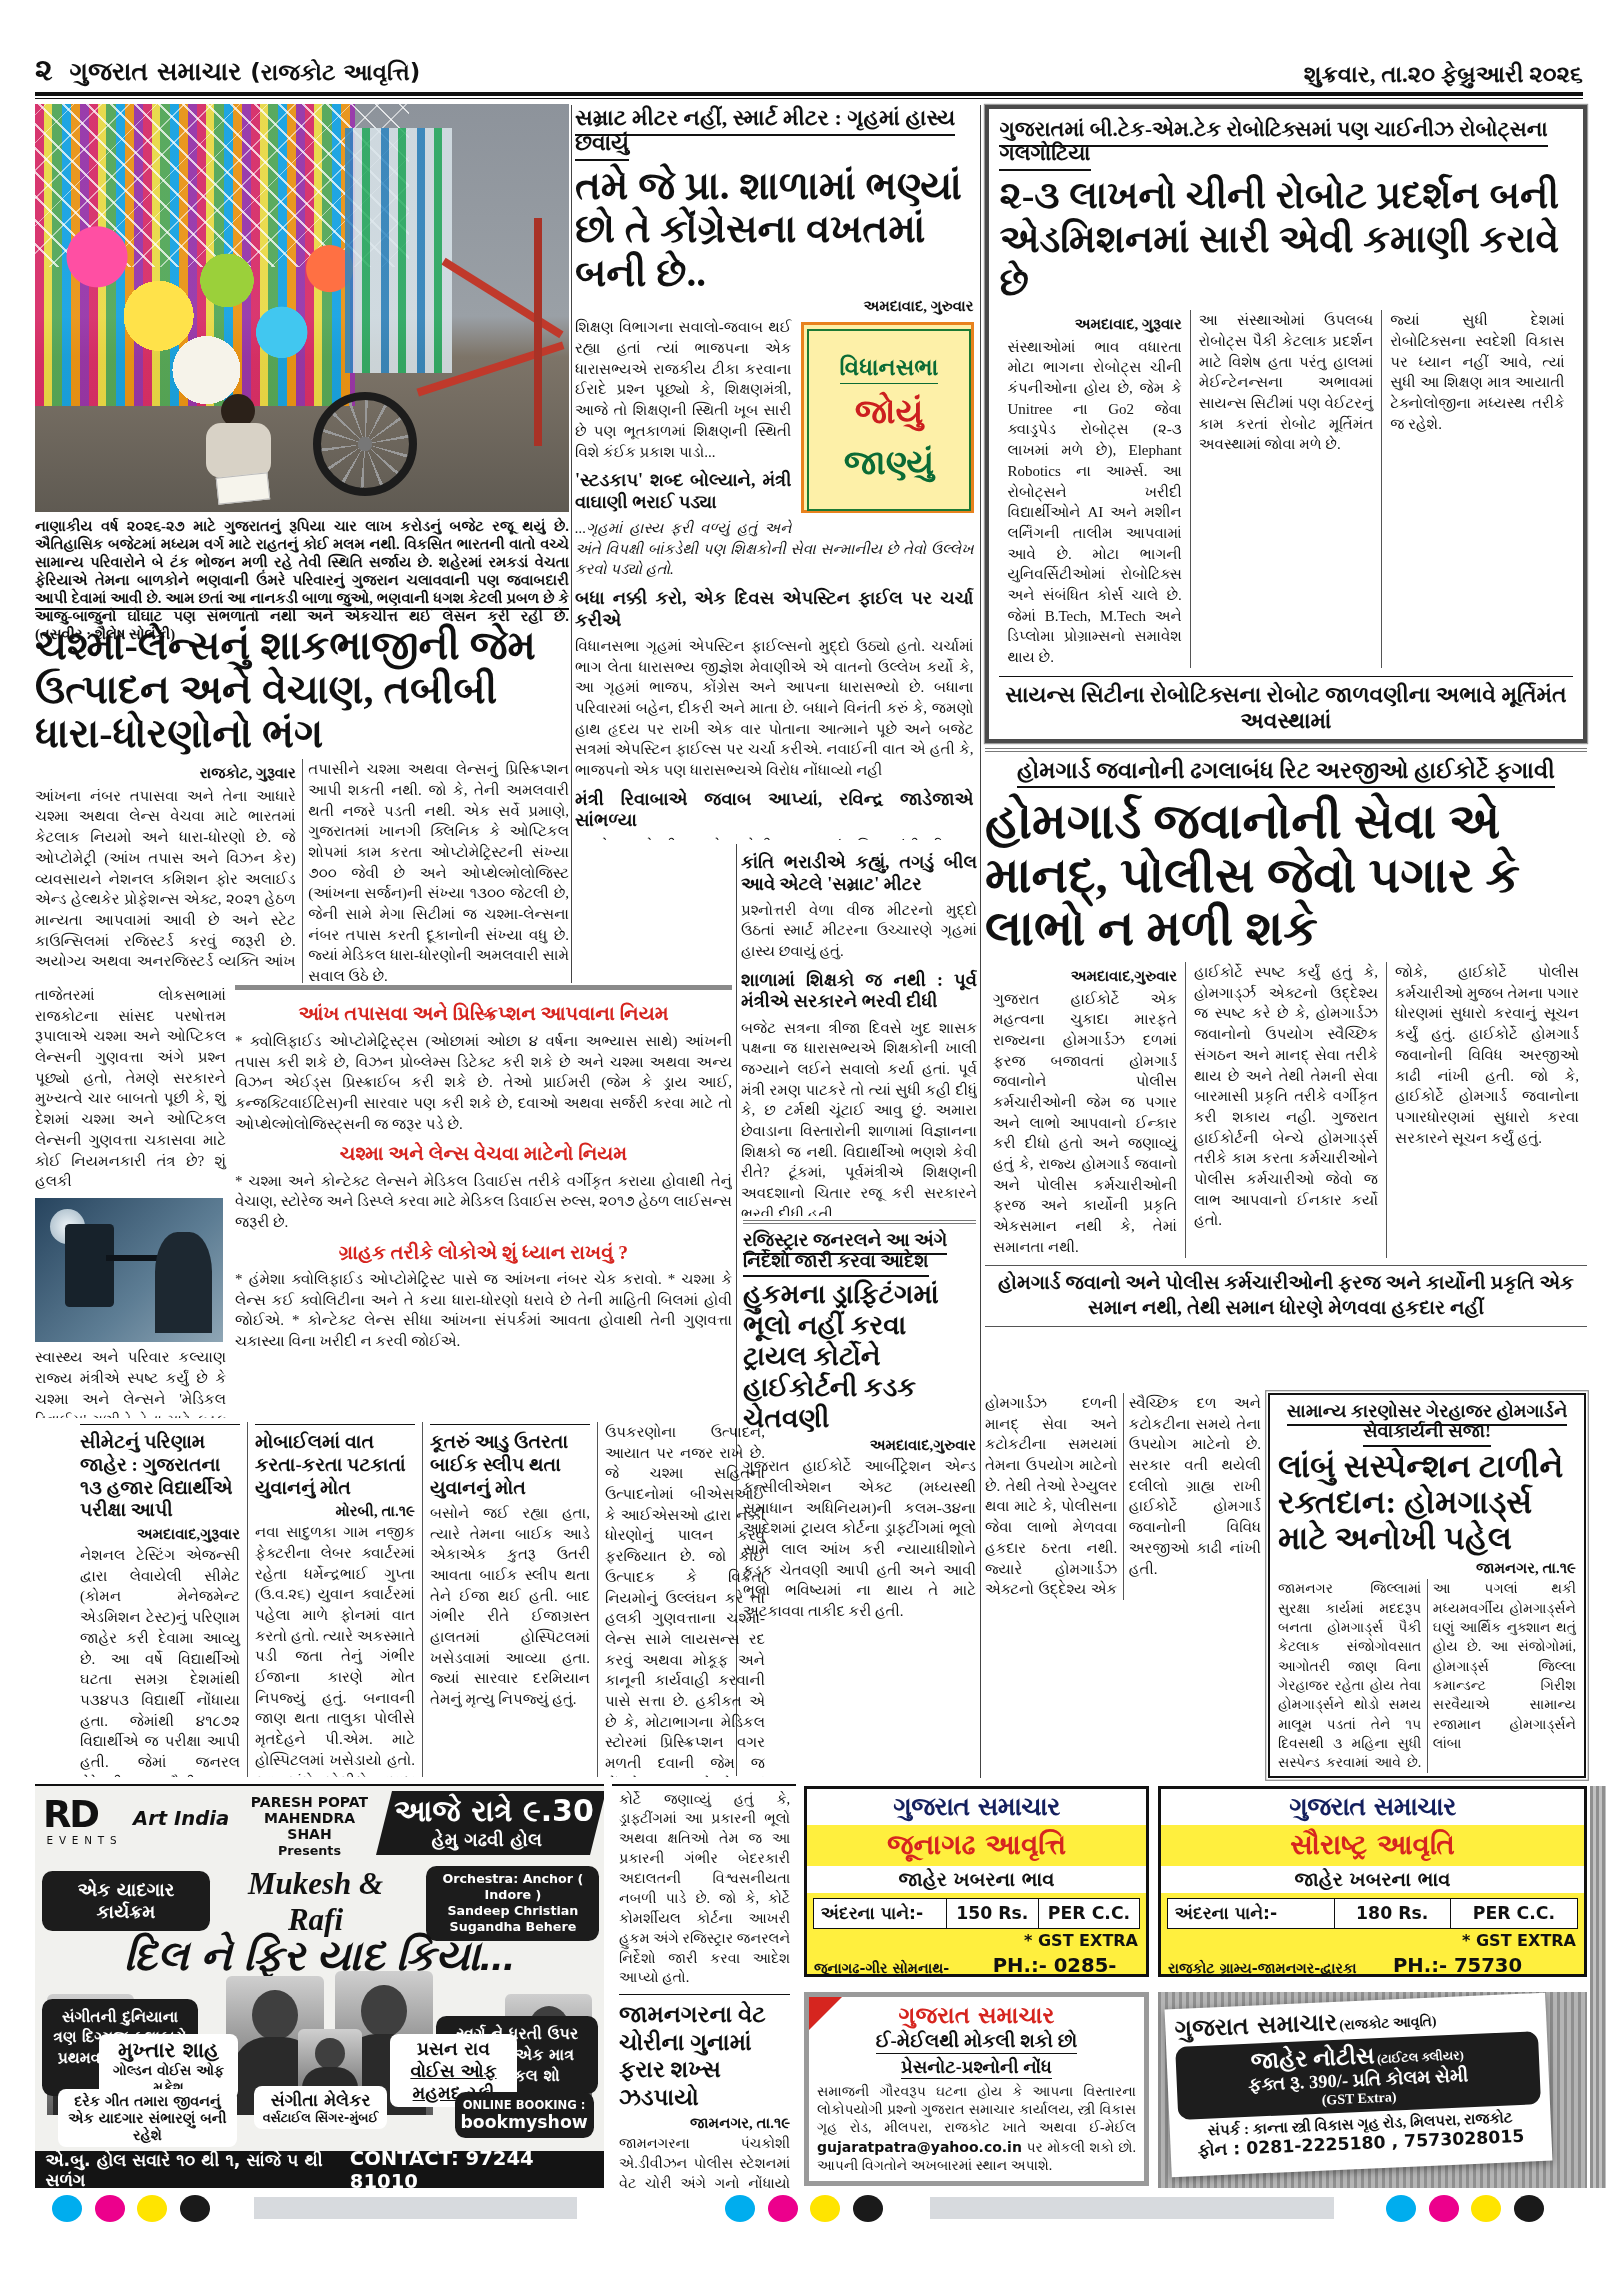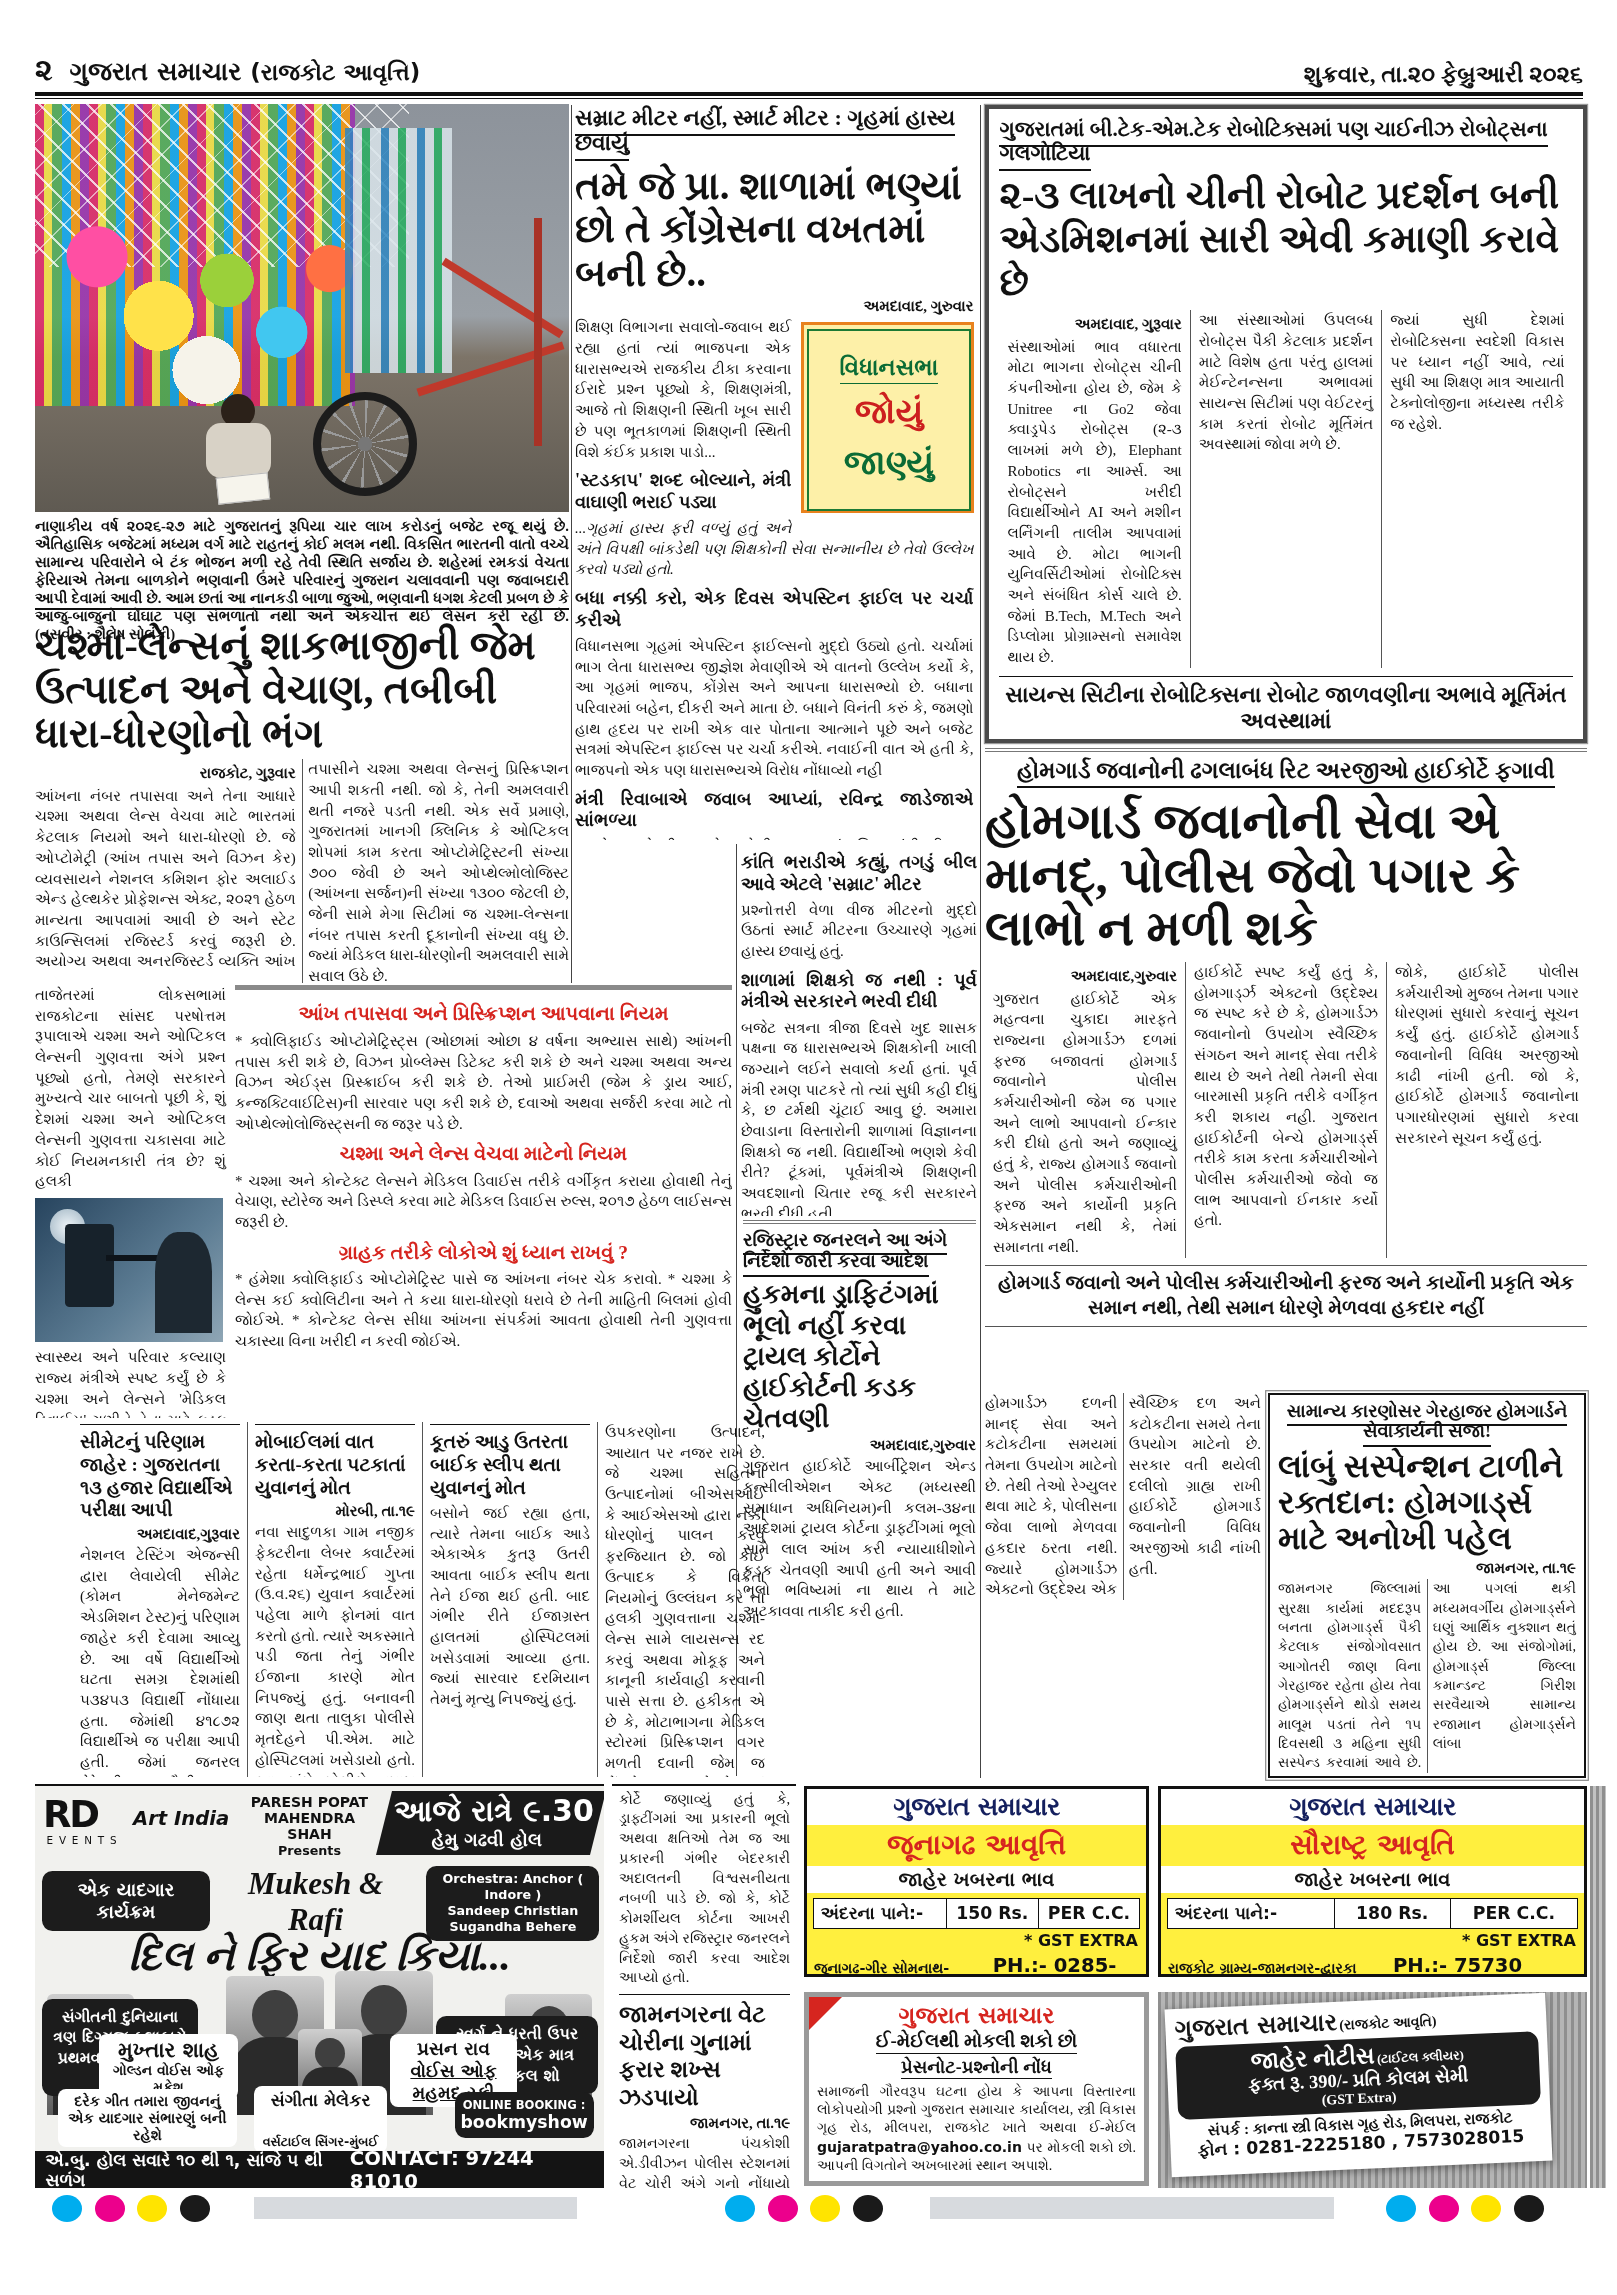--- a/index.html
+++ b/index.html
@@ -132,21 +132,21 @@
            transform:skewX(-14deg);text-align:center;}
   .tonight .t1{font-size:30px;font-weight:900;transform:skewX(14deg);margin-top:2.3px;}
   .tonight .t2{font-size:18.5px;font-weight:800;transform:skewX(14deg);}
   .mk-row2{position:absolute;left:0;top:76px;width:100%;height:64px;}
   .pill{background:#1c1c1c;color:#fff;border-radius:10.4px;font-weight:800;text-align:center;}
   .prog{position:absolute;left:7px;top:9.2px;width:168px;padding:8px 3.5px;font-size:18.5px;}
   .mkstars{position:absolute;left:185px;top:3.5px;width:191px;text-align:center;font-size:31px;
            font-style:italic;font-family:"Liberation Serif",serif;font-weight:700;}
   .orch{position:absolute;right:4.6px;top:3.5px;width:173px;padding:5.8px;font-size:12.7px;line-height:1.25;font-weight:700;}
   .slogan{position:absolute;left:0;top:146px;width:100%;text-align:center;font-size:42px;font-weight:800;
-          font-style:italic;font-family:Liberation Serif, serif;}
+          font-style:italic;font-family:Liberation Sans, sans-serif;}
   .pill-left{position:absolute;left:7px;top:213px;width:156px;padding:8px 5.8px;font-size:15.6px;line-height:1.3;}
   .pill-right{position:absolute;right:5.8px;top:230px;width:162px;padding:8px 5.8px;font-size:16px;line-height:1.3;}
   .mk-photos{position:absolute;left:0;top:202px;width:100%;height:162px;}
   .mkface{position:absolute;bottom:35px;background:linear-gradient(180deg,#cfcfcf 0%,#8e8e8e 55%,#5c5c5c 100%);
           border-radius:5.8px 5.8px 0 0;overflow:hidden;}
   .mkface:before{content:"";position:absolute;left:50%;top:10%;width:46%;height:36%;margin-left:-23%;
           border-radius:50%;background:#3f3f3f;}
   .mkface:after{content:"";position:absolute;left:50%;top:44%;width:86%;height:60%;margin-left:-43%;
           border-radius:40% 40% 0 0;background:#2a2a2a;}
   .lbl{position:absolute;background:#fff;border-radius:8px;padding:3.5px 5.8px;text-align:center;font-weight:800;}
@@ -415,21 +415,21 @@
     </div>
     <div class="pill pill-left" data-name="left-claim-pill">સંગીતની દુનિયાના ત્રણ દિગ્ગજ કલાકારો પ્રથમવાર એક સ્ટેજ ઉપર</div>
     <div class="pill pill-right" data-name="right-claim-pill">સ્વર્ગ ને ધરતી ઉપર ઉતારતો એક માત્ર મ્યુઝીકલ શો</div>
     <div class="lbl" style="left:64px;top:248px;width:139px;" data-name="artist-name-label">
       <div style="font-size:21px;">મુખ્તાર શાહ</div>
       <div style="font-size:14px;">ગોલ્ડન વોઈસ ઓફ મુકેશ</div>
     </div>
     <div class="lbl" style="left:23px;top:303px;width:179px;font-size:14.4px;" data-name="tagline-label">દરેક ગીત તમારા જીવનનું એક યાદગાર સંભારણું બની રહેશે</div>
     <div class="lbl" style="left:219px;top:300px;width:133px;" data-name="artist-name-label">
       <div style="font-size:17.3px;">સંગીતા મેલેકર</div>
-      <div style="font-size:12.7px;margin-top:24px;">વર્સટાઈલ સિંગર-મુંબઈ</div>
+      <div style="font-size:12.7px;">વર્સટાઈલ સિંગર-મુંબઈ</div>
     </div>
     <div class="lbl" style="right:87px;top:248px;width:127px;left:auto;" data-name="artist-name-label">
       <div style="font-size:18.5px;">પ્રસન રાવ</div>
       <div style="font-size:18px;text-decoration:underline;">વોઈસ ઓફ મહમદ રફી</div>
     </div>
     <div class="pill" style="position:absolute;right:10.4px;top:306px;width:139px;padding:5.8px;" data-name="booking-pill">
       <div style="font-size:11.6px;">ONLINE BOOKING :</div>
       <div style="font-size:17.3px;font-weight:900;">bookmyshow</div>
     </div>
     <div class="mk-bottom" data-name="ad-bottom-bar">

